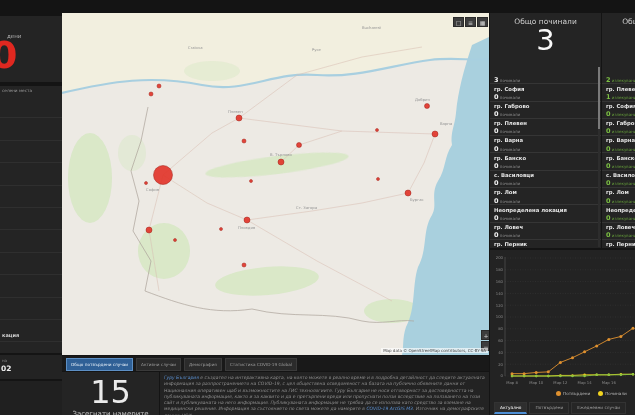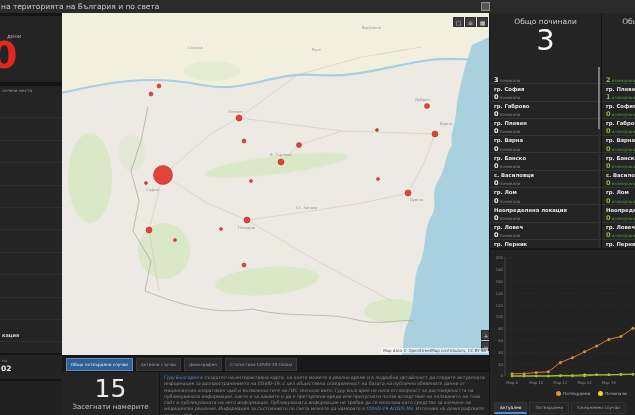--- a/index.html
+++ b/index.html
@@ -35,21 +35,21 @@
            line-height:10px;text-align:center;border:1px solid #2a2a2a;box-sizing:border-box;}
   .attr{position:absolute;right:1px;bottom:2px;font-size:4px;color:#4a4a4a;background:rgba(255,255,255,.65);padding:0 2px;}
 
   
   .map-tabs{position:absolute;left:62px;top:356px;width:427px;height:15px;background:#191919;display:flex;gap:3px;padding:2px 0 0 4px;box-sizing:border-box;}
   .mtab{height:11px;line-height:11px;padding:0 4px;font-size:4.2px;color:#9b9b9b;background:#2b2b2b;border:1px solid #3a3a3a;white-space:nowrap;}
   .mtab.active{background:#2f6096;color:#e8f1fa;border-color:#5d8fc4;}
 
   
   .stat15{left:62px;top:372px;width:97px;height:43px;background:#242424;text-align:center;}
-  .stat15-num{font-size:25px;color:#eaeaea;line-height:1;margin-top:4px;}
+  .stat15-num{font-size:32px;color:#eaeaea;line-height:1;margin-top:4px;}
   .stat15-lbl{font-size:7px;color:#c4c4c4;margin-top:2px;}
 
   
   .disc{left:160px;top:372px;width:329px;height:43px;background:#232323;padding:3px 4px;font-size:4.5px;
         font-style:italic;color:#8d8d8d;line-height:1.4;overflow:hidden;}
   .disc .link{color:#5a8fd0;}
 
   
   .deaths{left:490px;top:13px;width:111px;height:235px;background:#242424;overflow:hidden;}
   .recovered{left:602px;top:13px;width:111px;height:235px;background:#242424;overflow:hidden;}
@@ -79,24 +79,20 @@
   .leg-lbl{font-size:4.2px;color:#b8b8b8;}
   .chart-tabs{position:absolute;left:4px;top:152px;display:flex;gap:2px;}
   .ctab{padding:2px 5px;font-size:4.3px;color:#9f9f9f;background:#262626;border:1px solid #333;white-space:nowrap;}
   .ctab.active{color:#fff;background:#2e2e2e;border-bottom:2px solid #4d8fd6;}
 </style>
 </head>
 <body>
 
 <div class="app">
 
-  <div class="hdr">
-    <div class="hdr-title">на територията на България и по света</div>
-    <div class="hdr-icon"></div>
-  </div>
 
   <div class="panel p-confirmed">
     <span class="lbl-frag">дени</span>
     <span class="big-red">0</span>
   </div>
 
   <div class="panel p-places">
     <span class="places-hdr">селени места</span>
     <div class="places-list" id="places-list">
         <div class="srow"></div>

